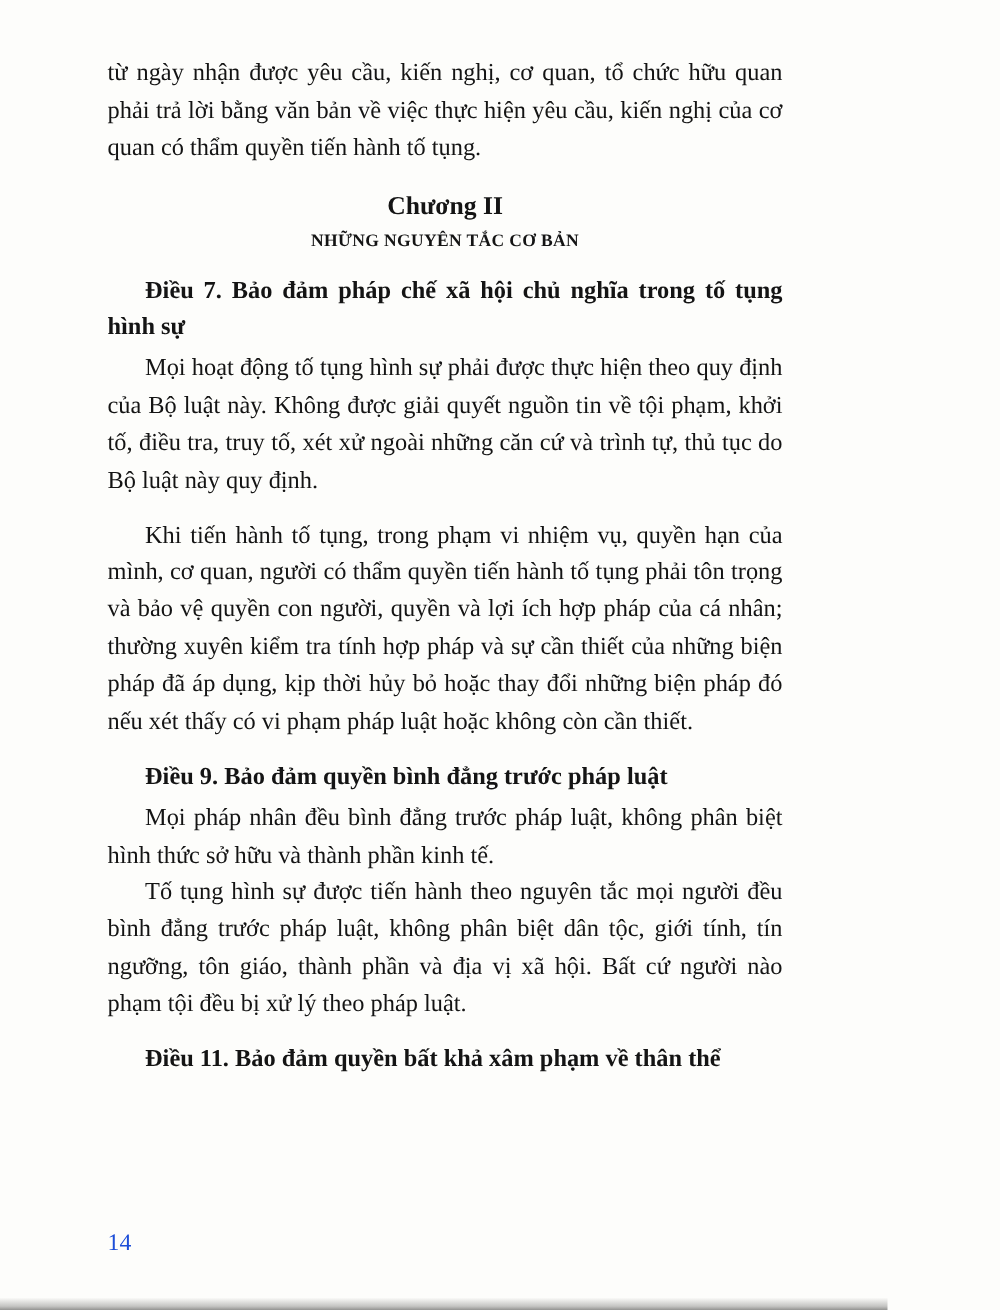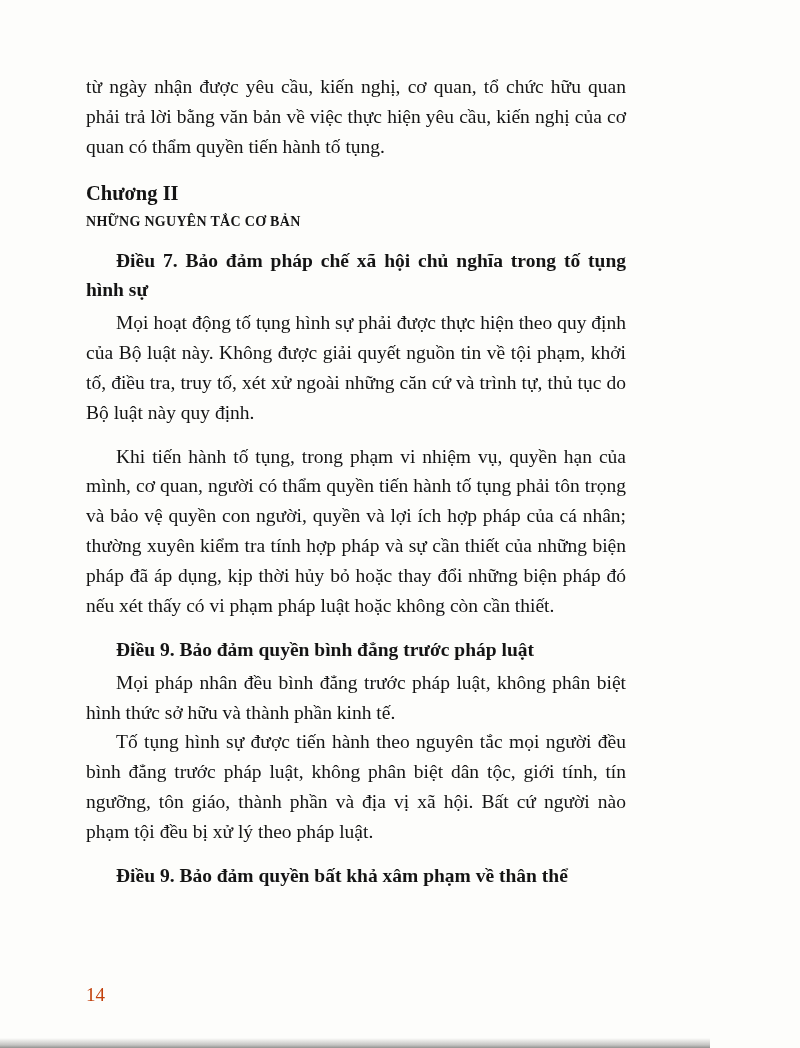--- a/index.html
+++ b/index.html
@@ -13,33 +13,34 @@
     background: #fdfdfb;
     font-family: "Liberation Serif", "DejaVu Serif", serif;
     color: #141414;
     overflow: hidden;
   }
   .scan-page {
     position: relative;
     width: 710px;
     height: 1048px;
     box-sizing: border-box;
-    padding: 72px 84px 0 86px;
+    padding: 44px 84px 0 86px;
   }
   .body-text p {
     margin: 0;
     font-size: 19.5px;
     line-height: 1.53;
     text-align: justify;
     text-indent: 30px;
   }
   .body-text p.continuation {
     text-indent: 0;
   }
   .chapter-block {
+    text-align: center;
     font-weight: bold;
     margin: 18px 0 10px 0;
   }
   .chapter-label {
     font-size: 20.5px;
     line-height: 1.4;
   }
   .chapter-title {
     font-size: 14px;
     line-height: 1.4;
@@ -55,21 +56,21 @@
     font-size: 19.5px;
     line-height: 1.5;
     text-align: justify;
     text-indent: 30px;
   }
   .page-number {
     position: absolute;
     left: 86px;
     bottom: 42px;
     font-size: 19px;
-    color: #c2410c;
+    color: #1d4ed8;
   }
   .scan-edge-bottom {
     position: absolute;
     left: 0;
     bottom: 0;
     width: 100%;
     height: 10px;
     background: linear-gradient(to bottom, rgba(0,0,0,0) 0%, rgba(90,90,88,0.35) 70%, rgba(60,60,58,0.55) 100%);
   }
 </style>
@@ -96,21 +97,21 @@
       <p>Khi tiến hành tố tụng, trong phạm vi nhiệm vụ, quyền hạn của mình, cơ quan, người có thẩm quyền tiến hành tố tụng phải tôn trọng và bảo vệ quyền con người, quyền và lợi ích hợp pháp của cá nhân; thường xuyên kiểm tra tính hợp pháp và sự cần thiết của những biện pháp đã áp dụng, kịp thời hủy bỏ hoặc thay đổi những biện pháp đó nếu xét thấy có vi phạm pháp luật hoặc không còn cần thiết.</p>
     </div>
 
     <div class="article">
       <h3 class="article-heading">Điều 9. Bảo đảm quyền bình đẳng trước pháp luật</h3>
       <p>Mọi pháp nhân đều bình đẳng trước pháp luật, không phân biệt hình thức sở hữu và thành phần kinh tế.</p>
       <p>Tố tụng hình sự được tiến hành theo nguyên tắc mọi người đều bình đẳng trước pháp luật, không phân biệt dân tộc, giới tính, tín ngưỡng, tôn giáo, thành phần và địa vị xã hội. Bất cứ người nào phạm tội đều bị xử lý theo pháp luật.</p>
     </div>
 
     <div class="article">
-      <h3 class="article-heading">Điều 9. Bảo đảm quyền bất khả xâm phạm về thân thể</h3>
+      <h3 class="article-heading">Điều 11. Bảo đảm quyền bất khả xâm phạm về thân thể</h3>
     </div>
 
   </div>
 
   <div class="page-number">14</div>
 
   <div class="scan-edge-bottom"></div>
 
 </div>
 

